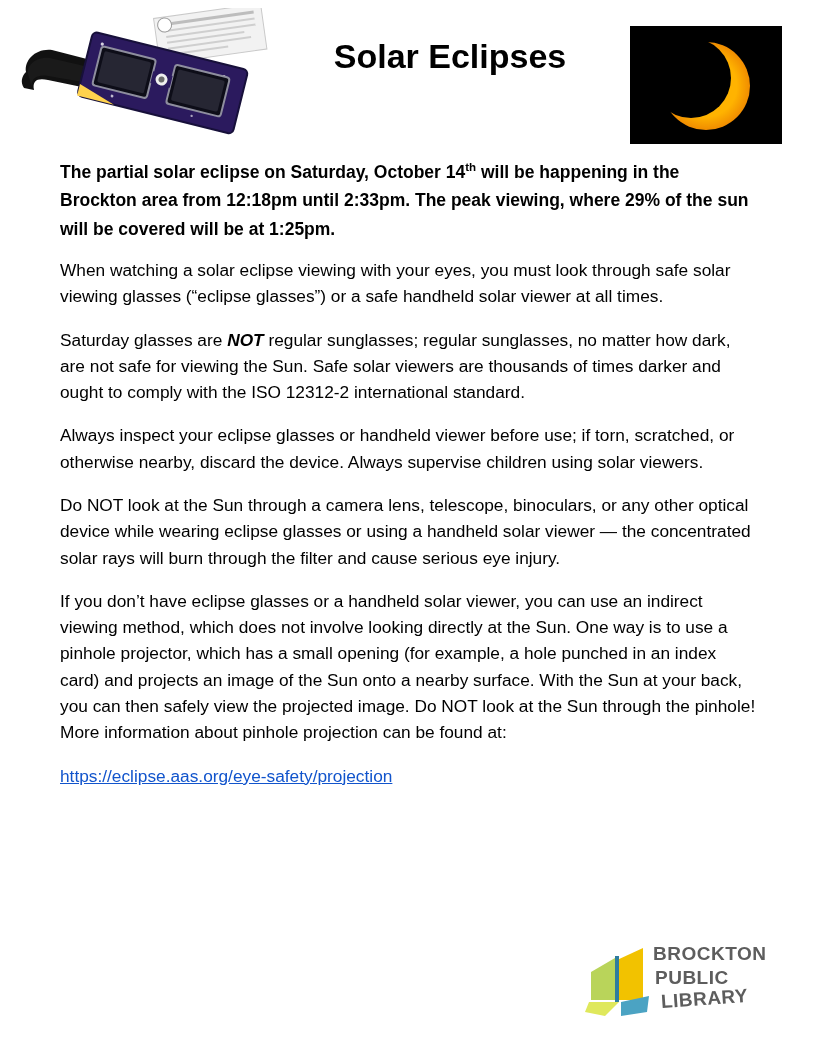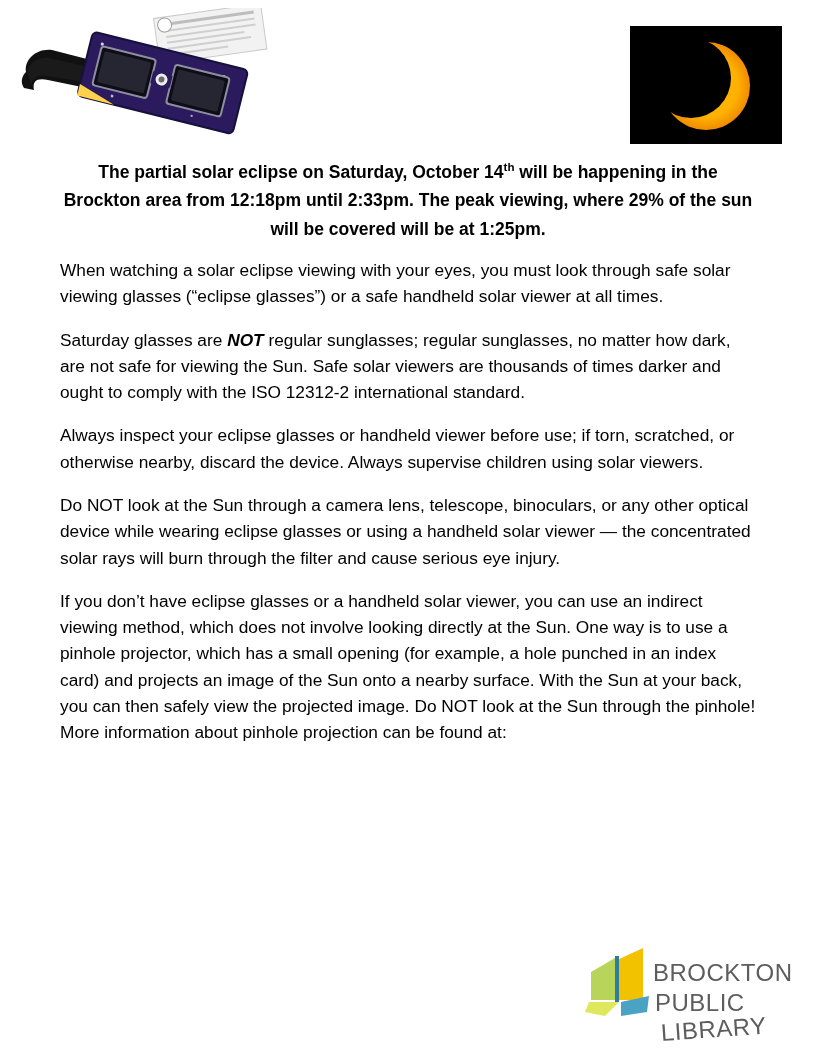--- a/index.html
+++ b/index.html
@@ -59,21 +59,21 @@
     left: 630px;
     top: 26px;
     width: 152px;
     height: 118px;
     background: #000;
   }
 
   
   .intro {
     margin: 8px 60px 0 60px;
-    text-align: center;
+    text-align: left;
     font-weight: bold;
     font-size: 17.5px;
     line-height: 1.62;
   }
   .intro sup {
     font-size: 0.66em;
     vertical-align: super;
   }
 
   
@@ -103,26 +103,25 @@
     position: absolute;
     left: 585px;
     top: 938px;
     width: 200px;
     height: 86px;
   }
   .logo .logo-text {
     position: absolute;
     left: 68px;
     top: 4px;
-    font-size: 24px;
-    font-weight: normal;
+    font-size: 19px;
+    font-weight: bold;
     letter-spacing: 0.5px;
     color: #5d5d5d;
     line-height: 1.25;
-    margin-top: 16px;
   }
   .logo .logo-text div:nth-child(2) { margin-left: 2px; }
   .logo .logo-text div:nth-child(3) { margin-left: 8px; transform: rotate(-4deg); transform-origin: left center;}
 </style>
 </head>
 <body>
 
 <div class="page">
 
   <div class="header">
@@ -162,20 +161,21 @@
 
           <circle cx="140" cy="76" r="6" fill="#efefef"></circle>
           <circle cx="140" cy="76" r="3" fill="#6b6b6b"></circle>
 
           <path d="M62 100 L100 112 L62 112 Z" fill="#ffd24d"></path>
         </g>
       </svg>
     </div>
 
     <div class="title-block">
+      <div class="line">Solar Eclipses</div>
     </div>
 
     <div class="eclipse-photo">
       <svg width="152" height="118" viewBox="0 0 152 118">
         <rect x="0" y="0" width="152" height="118" fill="#000000"></rect>
         <defs>
           <radialGradient id="sunglow" cx="50%" cy="50%" r="50%">
             <stop offset="70%" stop-color="#ffb300"></stop>
             <stop offset="100%" stop-color="#f08c00"></stop>
           </radialGradient>
@@ -197,20 +197,21 @@
     <p>When watching a solar eclipse viewing with your eyes, you must look through safe solar viewing glasses (“eclipse glasses”) or a safe handheld solar viewer at all times.</p>
 
     <p><span>Saturday glasses are </span><span class="nope">NOT</span><span> regular sunglasses; regular sunglasses, no matter how dark, are not safe for viewing the Sun. Safe solar viewers are thousands of times darker and ought to comply with the ISO 12312-2 international standard.</span></p>
 
     <p>Always inspect your eclipse glasses or handheld viewer before use; if torn, scratched, or otherwise nearby, discard the device. Always supervise children using solar viewers.</p>
 
     <p>Do NOT look at the Sun through a camera lens, telescope, binoculars, or any other optical device while wearing eclipse glasses or using a handheld solar viewer — the concentrated solar rays will burn through the filter and cause serious eye injury.</p>
 
     <p>If you don’t have eclipse glasses or a handheld solar viewer, you can use an indirect viewing method, which does not involve looking directly at the Sun. One way is to use a pinhole projector, which has a small opening (for example, a hole punched in an index card) and projects an image of the Sun onto a nearby surface. With the Sun at your back, you can then safely view the projected image. Do NOT look at the Sun through the pinhole! More information about pinhole projection can be found at:</p>
 
+    <p><a class="link" href="#">https://eclipse.aas.org/eye-safety/projection</a></p>
   </div>
 
   <div class="logo">
     <svg width="70" height="80" viewBox="0 0 70 80">
       <polygon points="6,62 30,62 30,20 6,34" fill="#b9d45a"></polygon>
       <polygon points="32,62 58,62 58,10 32,22" fill="#f2c200"></polygon>
       <polygon points="4,64 34,64 20,78 0,74" fill="#dfe85c"></polygon>
       <polygon points="36,64 64,58 62,74 36,78" fill="#4ba3c3"></polygon>
       <polygon points="30,18 34,18 34,64 30,64" fill="#2f7d9e"></polygon>
     </svg>

